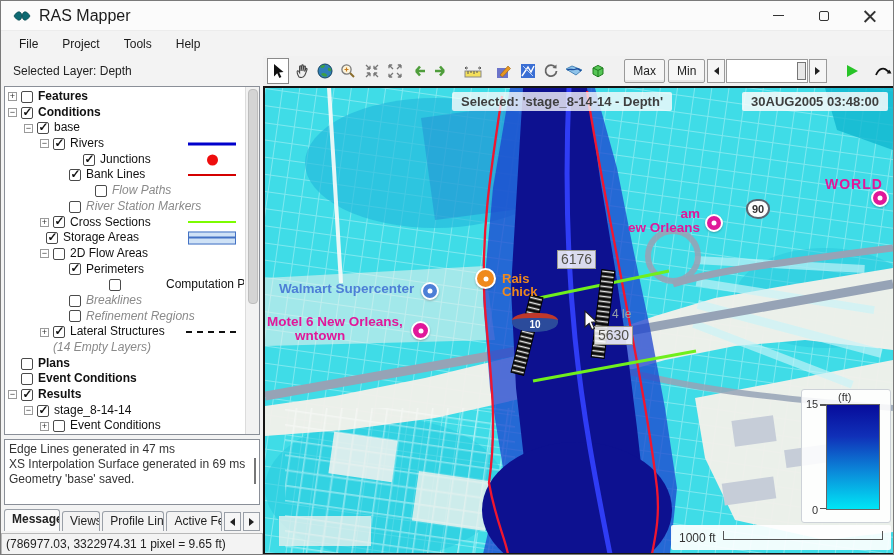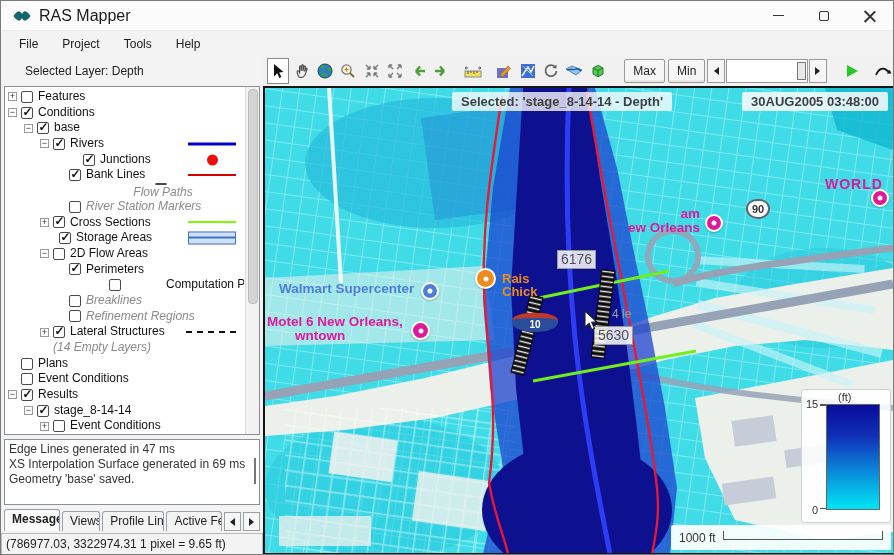--- a/index.html
+++ b/index.html
@@ -23,32 +23,32 @@
   
   .menubar { height:25px; background:#f3f3f3; display:flex; align-items:center; padding-left:6px; }
   .menu-item { font-size:12px; color:#1b1b1b; padding:3px 12px; }
 
   
   .bodyrow { display:flex; height:499px; }
   .left-col { width:262px; display:flex; flex-direction:column; background:#f3f3f3; }
   .right-col { width:632px; display:flex; flex-direction:column; }
 
   
-  .sel-layer { height:30px; line-height:30px; font-size:12px; color:#222; padding-left:24px; }
+  .sel-layer { height:30px; line-height:30px; font-size:12px; color:#222; padding-left:12px; }
   .tree-box { flex:1; margin:0 3px; background:#fff; border:1px solid #8a8f98; position:relative; overflow:hidden; padding:2px 0 0 1px; }
   .tree-rows { position:absolute; left:1px; right:15px; top:2px; bottom:1px; overflow:hidden; }
   .tree-row { position:relative; height:15.7px; line-height:15.7px; white-space:nowrap; display:flex; align-items:center; }
   .expander { width:9px; height:9px; min-width:9px; border:1px solid #9a9a9a; background:#fff; font-size:9px; line-height:7px; text-align:center; color:#333; margin-right:4px; display:inline-block; }
   .expander.plus::before { content:"+"; }
   .expander.minus::before { content:"\2212"; }
   .expander.none { border:none; background:transparent; }
   .checkbox { width:12px; height:12px; min-width:12px; border:1.4px solid #4a4a4a; border-radius:2px; background:#fff; margin-right:5px; position:relative; display:inline-block; }
   .checkbox.checked::before { content:"\2713"; position:absolute; left:0.5px; top:-3px; font-size:12px; font-weight:bold; color:#111; }
   .tree-label { font-size:12px; color:#111; }
-  .tree-label.bold { font-weight:normal; }
+  .tree-label.bold { font-weight:bold; }
   .tree-label.italic { font-style:italic; color:#8a8a8a; }
   .symbol { position:absolute; right:8px; top:50%; }
   .sym-blue-line { width:48px; height:3px; background:#0000cc; transform:translateY(-50%); }
   .sym-red-dot { width:11px; height:11px; border-radius:50%; background:#ee0d0d; right:26px; transform:translateY(-50%); }
   .sym-red-line { width:48px; height:2px; background:#d40000; transform:translateY(-50%); }
   .sym-green-line { width:48px; height:2px; background:#7cfc00; transform:translateY(-50%); }
   .sym-blue-rect { width:48px; height:13px; background:#cfe2f6; border:1.5px solid #4472c4; transform:translateY(-50%); position:absolute; }
   .sym-blue-rect::after { content:""; position:absolute; left:0; right:0; top:4px; height:1.5px; background:#4472c4; }
   .sym-dashed-line { width:50px; height:0; border-top:2.5px dashed #111; transform:translateY(-50%); }
   .tree-scroll { position:absolute; top:0; right:0; bottom:0; width:14px; background:#f2f2f2; border-left:1px solid #dcdcdc; }
@@ -183,37 +183,37 @@
               <span class="checkbox checked"></span>
               <span class="tree-label normal">Junctions</span>
               <span class="symbol sym-red-dot"></span>
             </div>
             <div class="tree-row" style="padding-left: 50px;">
               <span class="expander none"></span>
               <span class="checkbox checked"></span>
               <span class="tree-label normal">Bank Lines</span>
               <span class="symbol sym-red-line"></span>
             </div>
-            <div class="tree-row" style="padding-left: 76px; flex-direction: column;">
+            <div class="tree-row" style="padding-left: 76px;">
               <span class="expander none"></span>
               <span class="checkbox"></span>
               <span class="tree-label italic">Flow Paths</span>
             </div>
             <div class="tree-row" style="padding-left: 50px;">
               <span class="expander none"></span>
               <span class="checkbox"></span>
               <span class="tree-label italic">River Station Markers</span>
             </div>
             <div class="tree-row" style="padding-left: 34px;">
               <span class="expander plus"></span>
               <span class="checkbox checked"></span>
               <span class="tree-label normal">Cross Sections</span>
               <span class="symbol sym-green-line"></span>
             </div>
-            <div class="tree-row" style="padding-left: 40px;">
+            <div class="tree-row" style="padding-left: 27px;">
               <span class="expander none"></span>
               <span class="checkbox checked"></span>
               <span class="tree-label normal">Storage Areas</span>
               <span class="symbol sym-blue-rect"></span>
             </div>
             <div class="tree-row" style="padding-left: 34px;">
               <span class="expander minus"></span>
               <span class="checkbox"></span>
               <span class="tree-label normal">2D Flow Areas</span>
             </div>

